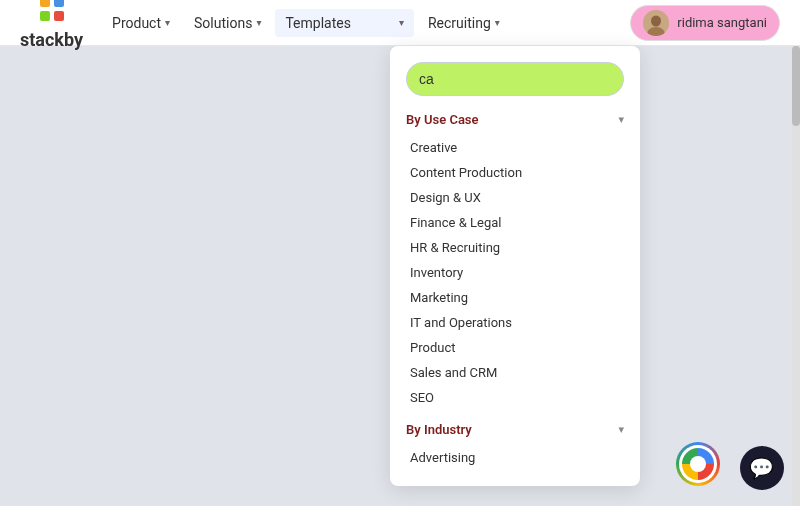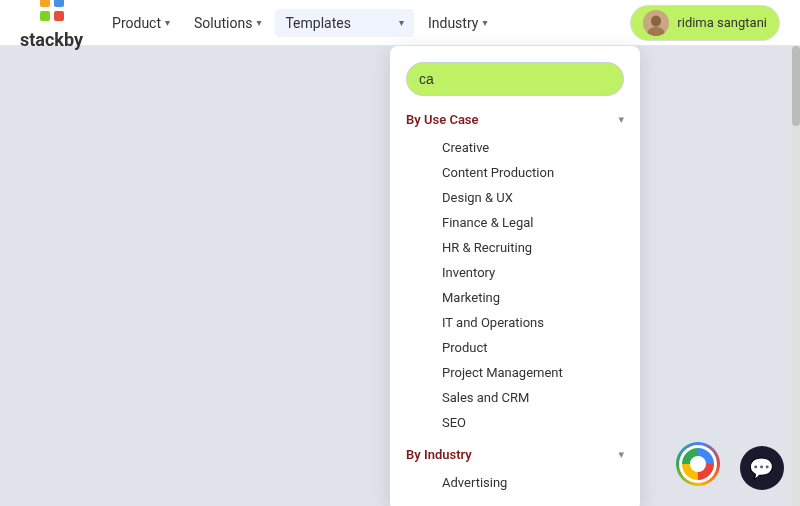--- a/index.html
+++ b/index.html
@@ -73,21 +73,21 @@
     }
 
     .user-btn {
       display: flex;
       align-items: center;
       gap: 8px;
       padding: 4px 12px;
       border: 1px solid #ddd;
       border-radius: 20px;
       cursor: pointer;
-      background: #bef264;
+      background: #f9a8d4;
       font-size: 13px;
       color: #333;
     }
 
     .avatar {
       width: 26px;
       height: 26px;
       border-radius: 50%;
       background: #c8a882;
       overflow: hidden;
@@ -142,21 +142,20 @@
       cursor: pointer;
     }
 
     .menu-item {
       display: block;
       padding: 5px 4px;
       font-size: 13px;
       color: #333;
       cursor: pointer;
       border-radius: 4px;
-      margin-left: 32px;
     }
 
     .section-divider {
       margin: 12px 0;
     }
 
     
     .page-bg {
       position: absolute;
       top: 46px;
@@ -266,21 +265,21 @@
     </div>
     <div class="nav-item">
       <span>Solutions</span>
       <span class="chevron">▾</span>
     </div>
     <div class="nav-item active-dropdown">
       <span>Templates</span>
       <span class="chevron">▾</span>
     </div>
     <div class="nav-item">
-      <span>Industry</span>
+      <span>Recruiting</span>
       <span class="chevron">▾</span>
     </div>
   </div>
 
   <div class="user-btn">
     <div class="avatar">
       <svg width="26" height="26" viewBox="0 0 26 26">
         <circle cx="13" cy="13" r="13" fill="#c8a882"></circle>
         <ellipse cx="13" cy="11" rx="5" ry="5.5" fill="#8b6340"></ellipse>
         <ellipse cx="13" cy="24" rx="9" ry="7" fill="#a07850"></ellipse>
@@ -304,21 +303,20 @@
   <div>
     <span class="menu-item">Creative</span>
     <span class="menu-item">Content Production</span>
     <span class="menu-item">Design &amp; UX</span>
     <span class="menu-item">Finance &amp; Legal</span>
     <span class="menu-item">HR &amp; Recruiting</span>
     <span class="menu-item">Inventory</span>
     <span class="menu-item">Marketing</span>
     <span class="menu-item">IT and Operations</span>
     <span class="menu-item">Product</span>
-    <span class="menu-item">Project Management</span>
     <span class="menu-item">Sales and CRM</span>
     <span class="menu-item">SEO</span>
   </div>
 
   <div class="section-divider"></div>
 
   
   <div class="section-header">
     <span class="section-title">By Industry</span>
     <span class="section-chevron">▾</span>

